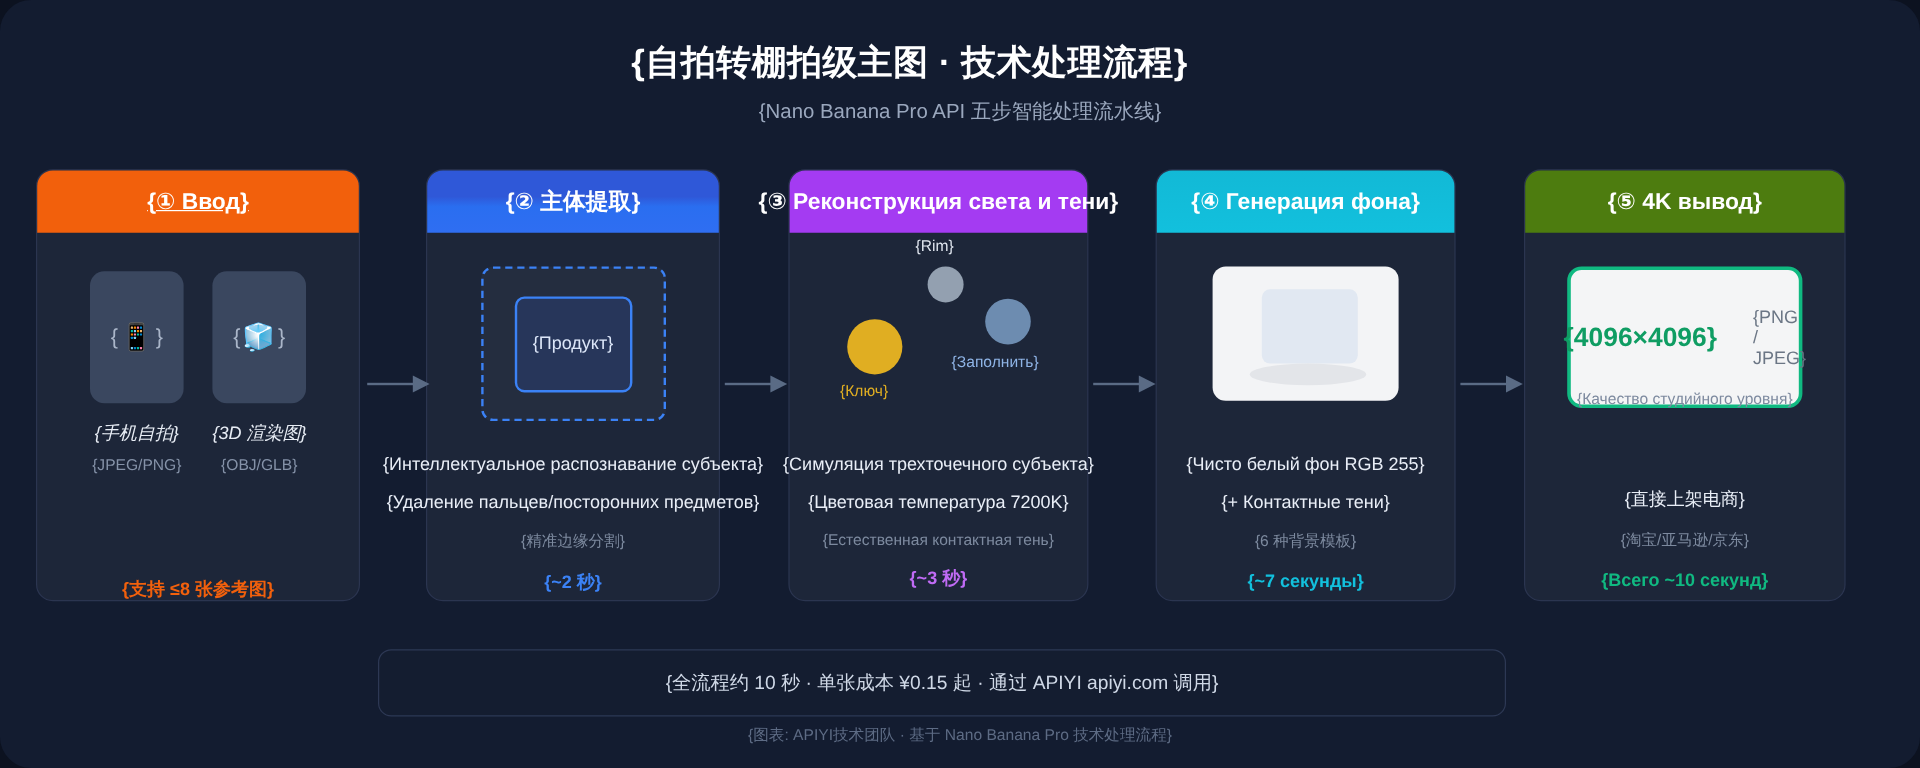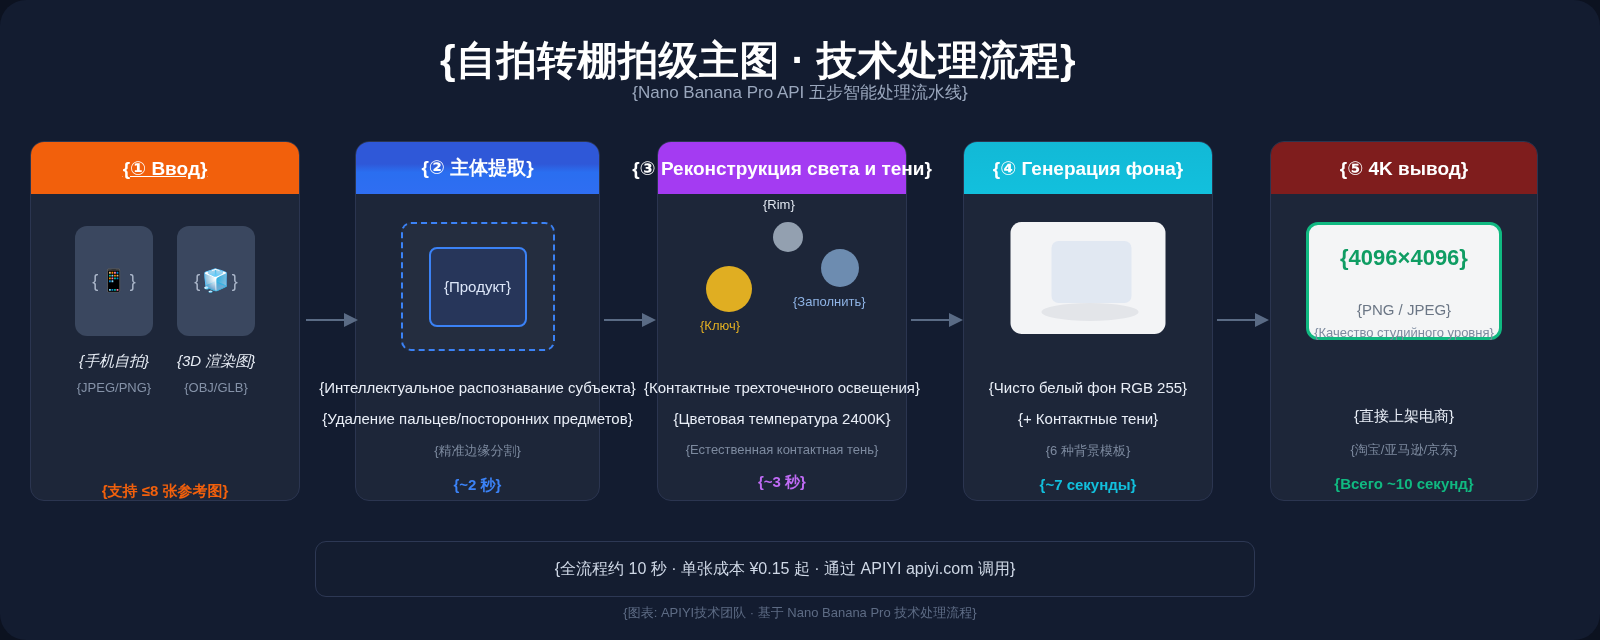--- a/index.html
+++ b/index.html
@@ -21,21 +21,21 @@
     border-radius: 26px;
     overflow: hidden;
   }
   
   .title {
     position: absolute;
     top: 33px;
     left: 0;
     width: 1516px;
     text-align: center;
-    font-size: 40px;
+    font-size: 29px;
     font-weight: bold;
     color: #ffffff;
     letter-spacing: 0.5px;
   }
   .subtitle {
     position: absolute;
     top: 81px;
     left: 0;
     width: 1600px;
     text-align: center;
@@ -182,34 +182,34 @@
   }
   .wb-shadow {
     position: absolute;
     bottom: 13px; left: 31px;
     width: 97px; height: 18px;
     background: #e3e5e9;
     border-radius: 50%;
   }
   
   #card5 { left: 1270px; width: 268px; }
-  #card5 .card-head { background: #7f1d1d; }
+  #card5 .card-head { background: #4d7c0f; }
   .outbox {
     position: absolute;
     top: 28px;
     left: 50%;
     transform: translateX(-50%);
     width: 196px;
     height: 118px;
     background: #f4f5f6;
     border: 3px solid #10b981;
     border-radius: 12px;
     box-sizing: border-box;
     display: flex;
-    flex-direction: column;
+    flex-direction: row;
     align-items: center;
     justify-content: center;
     gap: 30px;
   }
   .outbox .big { font-size: 22px; font-weight: bold; color: #0f9d63; }
   .outbox .fmt { font-size: 15px; color: #6b7685; }
   
   .ctext {
     position: absolute;
     left: 50%;
@@ -332,22 +332,22 @@
       <div class="card-body">
         <div class="lights">
           <div class="dot-lab" id="labRim">{Rim}</div>
           <div class="dot" id="dotRim"></div>
           <div class="dot" id="dotKey"></div>
           <div class="dot-lab" id="labKey">{Ключ}</div>
           <div class="dot" id="dotFill"></div>
           <div class="dot-lab" id="labFill">{Заполнить}</div>
         </div>
         <div class="ctext" style="top:185px;">
-          <div class="l1">{Контактные трехточечного освещения}</div>
-          <div class="l2">{Цветовая температура 2400K}</div>
+          <div class="l1">{Симуляция трехточечного субъекта}</div>
+          <div class="l2">{Цветовая температура 7200K}</div>
           <div class="l3">{Естественная контактная тень}</div>
           <div class="l4" style="color:#c06bf5">{~3 秒}</div>
         </div>
       </div>
     </div>
 
     <div class="card" id="card4">
       <div class="card-head">
         <span>{④ Генерация фона}</span>
       </div>

